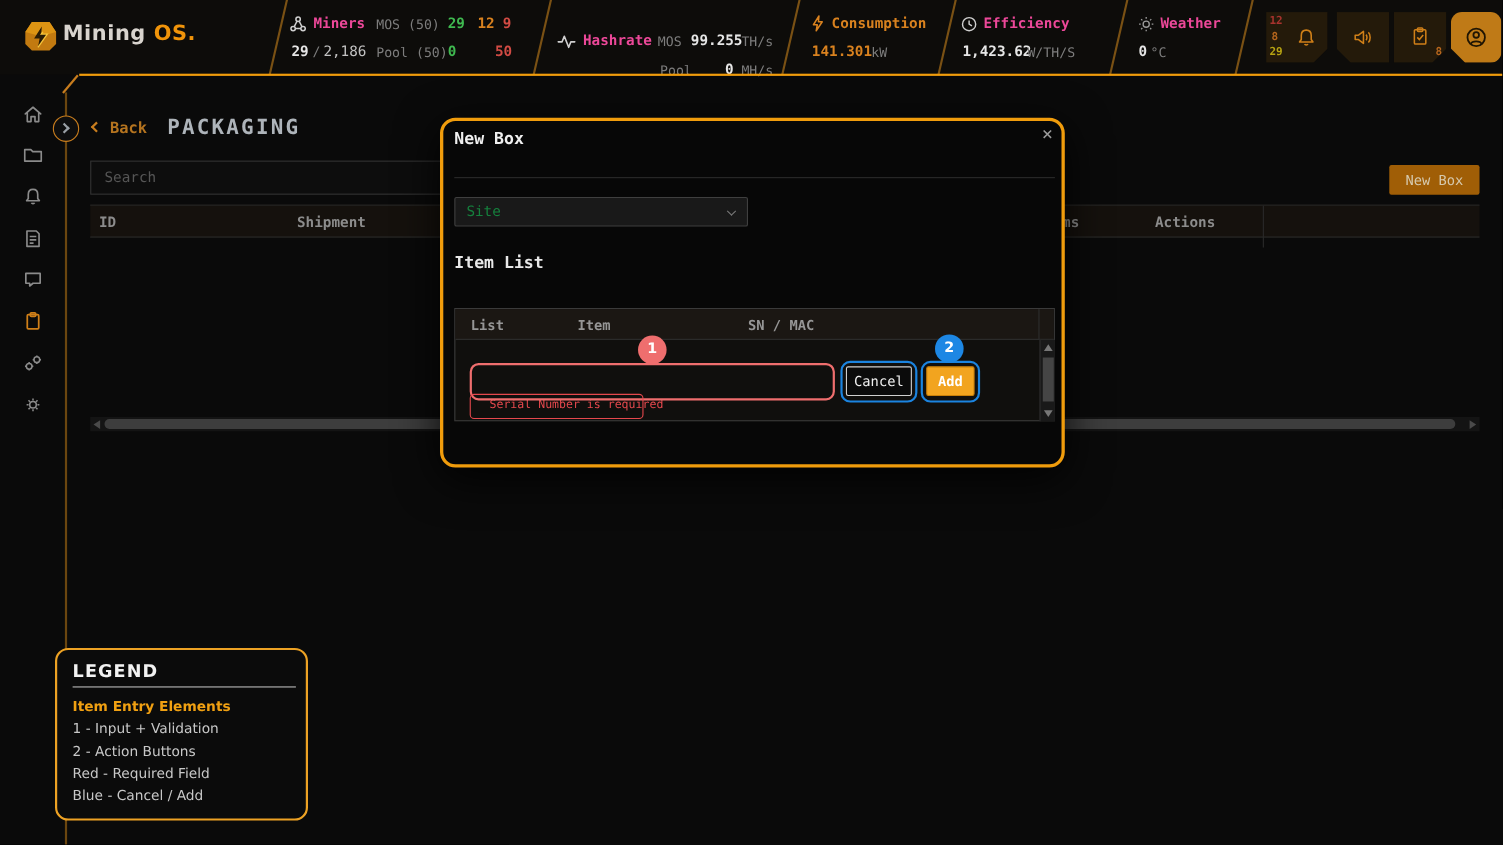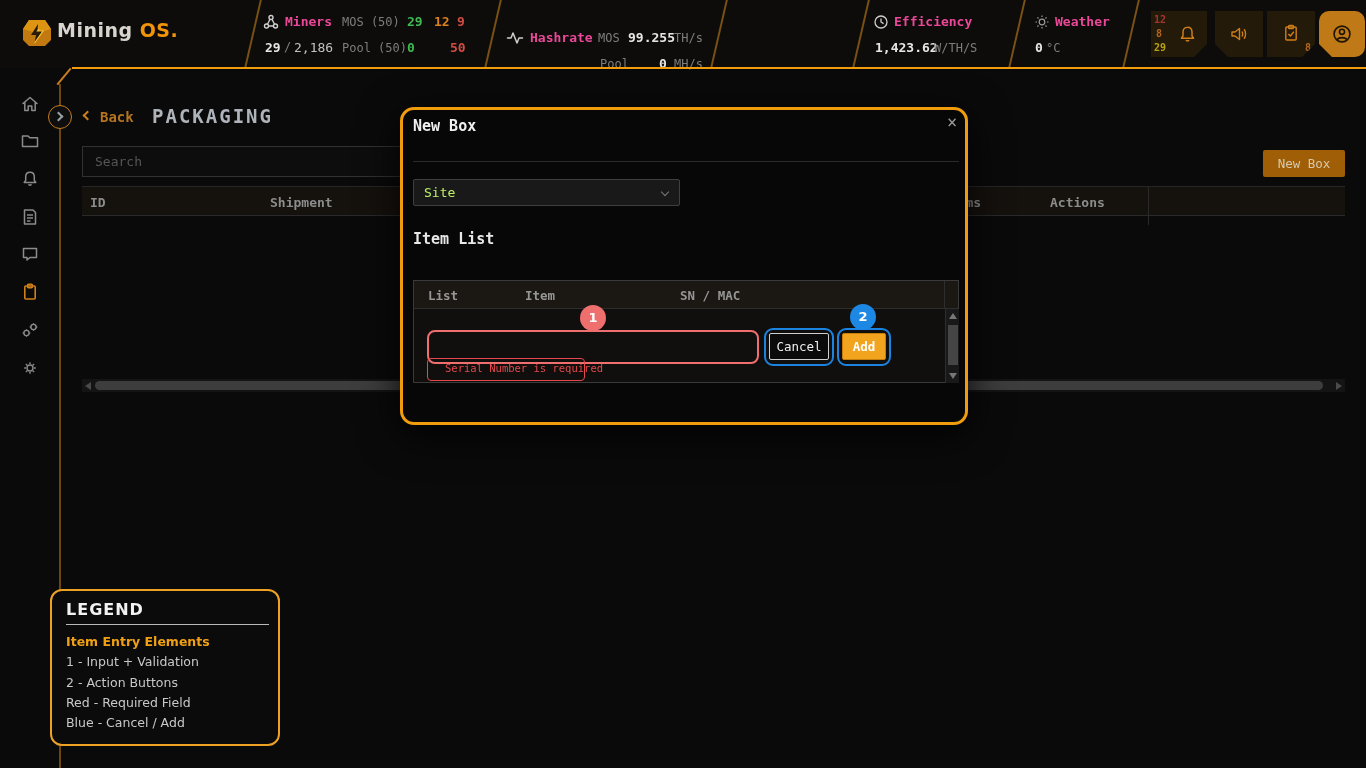--- a/index.html
+++ b/index.html
@@ -50,21 +50,21 @@
 
   .hscroll-track { position:absolute; left:82px; top:379px; width:1263px; height:13px; background:#141414; }
   .hscroll-thumb { position:absolute; left:13px; top:2px; width:1228px; height:9px; background:#3d3d3d; border-radius:5px; }
   .tri { width:0; height:0; position:absolute; }
 
   
   .modal { position:absolute; left:400px; top:107px; width:568px; height:318px; background:#070707; border:3px solid #f09c0c; border-radius:14px; box-shadow:0 10px 40px rgba(0,0,0,0.85); z-index:10; }
   .modal-title { position:absolute; left:10px; top:7px; font-size:15px; font-weight:bold; color:#f0f0f0; }
   .modal-close { position:absolute; left:544px; top:2px; font-size:17px; color:#9a9a9a; cursor:pointer; }
   .modal-div { position:absolute; left:10px; top:51px; width:546px; height:1px; background:#2b2b2b; }
-  .select { position:absolute; top:69px; height:27px; background:#191919; border:1px solid #3f3f3f; border-radius:2px; color:#bef264; font-size:13px; line-height:25px; padding-left:10px; cursor:pointer; }
+  .select { position:absolute; top:69px; height:27px; background:#191919; border:1px solid #3f3f3f; border-radius:2px; color:#15803d; font-size:13px; line-height:25px; padding-left:10px; cursor:pointer; }
   .select .chev-down { position:absolute; right:11px; top:9px; }
   .sect-title { position:absolute; left:10px; top:120px; font-size:15px; font-weight:bold; color:#e8e8e8; }
 
   .itable { position:absolute; left:10px; top:170px; width:546px; height:103px; border:1px solid #3a3a3a; background:#100f0d;text-decoration:underline; }
   .itable-head { position:absolute; left:0; top:0; width:100%; height:28px; background:#1b1713; border-bottom:1px solid #2e2e2e; }
   .ith { position:absolute; top:7px; font-size:12.5px; font-weight:bold; color:#969696; }
   .ith-div { position:absolute; left:530px; top:0; width:1px; height:28px; background:#2e2e2e; }
 
   .vscroll { position:absolute; left:531px; top:28px; width:14px; height:74px; background:#191919; border-left:1px solid #2e2e2e; }
   .vthumb { position:absolute; left:2px; top:16px; width:10px; height:40px; background:#454545; }
@@ -141,20 +141,28 @@
       </svg>
       <span class="abs seg-title" style="left:30px; top:14px;">Hashrate</span>
       <span class="abs seg-gray" style="left:98px; top:15px;">MOS</span>
       <span class="abs v-white" style="left:128px; top:14px;">99.255</span>
       <span class="abs seg-gray" style="left:174px; top:15px;">TH/s</span>
       <span class="abs seg-gray" style="left:100px; top:41px;">Pool</span>
       <span class="abs v-white" style="left:159px; top:40px;">0</span>
       <span class="abs seg-gray" style="left:174px; top:41px;">MH/s</span>
     </div>
 
+    <div class="abs" style="left:730px; top:0; width:130px; height:68px;">
+      <svg class="abs" style="left:5px; top:13px;" width="17" height="17" viewBox="0 0 17 17">
+        <path d="M9.5 1.5 L4.5 9.5 H8 L7 15 L12.5 6.8 H9 Z" fill="none" stroke="#d9821f" stroke-width="1.4" stroke-linejoin="round"></path>
+      </svg>
+      <span class="abs v-orange" style="left:26px; top:14px;">Consumption</span>
+      <span class="abs v-orange" style="left:8px; top:40px;">141.301</span>
+      <span class="abs seg-gray" style="left:62px; top:41px;">kW</span>
+    </div>
 
     <div class="abs" style="left:868px; top:0; width:140px; height:68px;">
       <svg class="abs" style="left:5px; top:14px;" width="16" height="16" viewBox="0 0 16 16">
         <g fill="none" stroke="#cfcfcf" stroke-width="1.3">
           <circle cx="8" cy="8" r="6"></circle>
             <path d="M8 4.6 V8 L10.6 9.6"></path>
         </g>
       </svg>
       <span class="abs seg-title" style="left:26px; top:14px;">Efficiency</span>
       <span class="abs v-white" style="left:7px; top:40px;">1,423.62</span>

